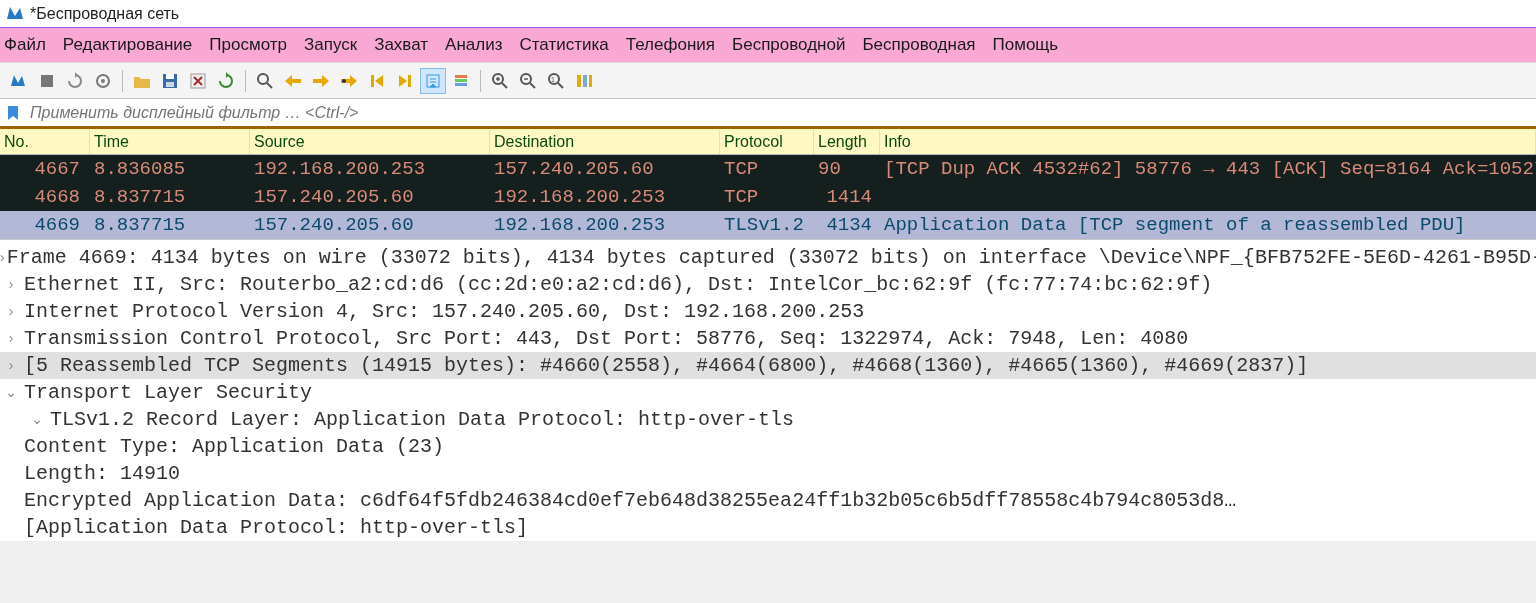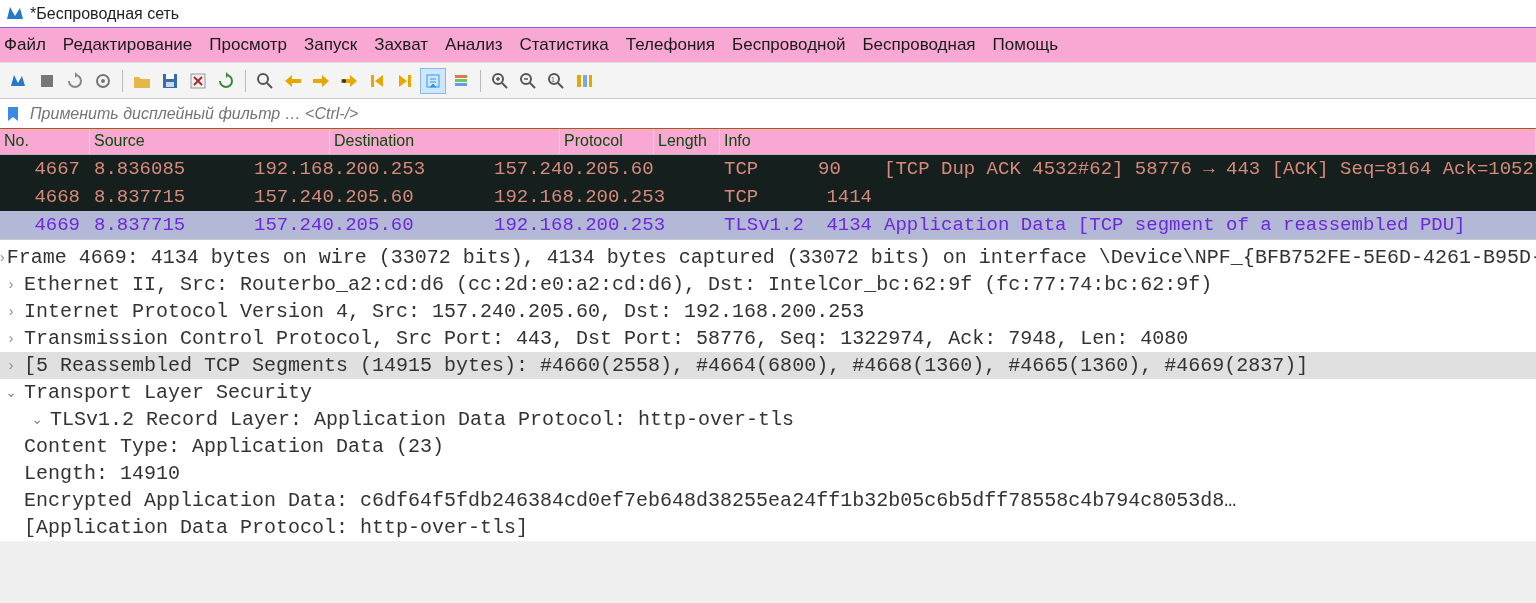--- a/index.html
+++ b/index.html
@@ -5,37 +5,37 @@
 * { margin:0; padding:0; box-sizing:border-box; }
 body { font-family: Tahoma, Arial, sans-serif; font-size:15px; background:#f0f0f0; color:#222; width:1536px; overflow:hidden; }
 .titlebar { height:28px; display:flex; align-items:center; padding:0 6px; background:#fff; border-bottom:1px solid #8b5cf6; font-size:16px; }
 .titlebar svg { margin-right:6px; }
 .menubar { display:flex; gap:3px; padding:4px 2px; background:#f9a8d4; border-bottom:1px solid #ddd; font-size:17px; }
 .menubar .menu-item { padding:3px 12px 3px 2px; color:#1a1a1a; cursor:default; }
 .toolbar { display:flex; align-items:center; gap:2px; padding:4px 6px; background:#f4f4f4; border-bottom:1px solid #c8c8c8; height:36px; }
 .tb-btn { width:26px; height:26px; display:flex; align-items:center; justify-content:center; border:1px solid transparent; background:transparent; cursor:pointer; }
 .tb-sep { width:1px; height:22px; background:#bbb; margin:0 4px; }
 .tb-btn.active { background:#cfe6ff; border:1px solid #88b8e8; }
-.filterbar { display:flex; align-items:center; padding:2px 4px; background:#fff; border-bottom:1px solid #a16207; height:30px; }
+.filterbar { display:flex; align-items:center; padding:2px 4px; background:#fff; border-bottom:3px solid #a16207; height:30px; }
 .filterbar .bm { width:18px; height:18px; margin-right:4px; }
 .filterbar input { flex:1; border:none; font-size:16px; font-style:italic; color:#888; padding:3px 4px; outline:none; }
-.packet-header { display:flex; background:#f9a8d4; border-bottom:1px solid #b8b8b8; font-size:16px; color:#0a4a0a; height:26px; }
+.packet-header { display:flex; background:#fef9c3; border-bottom:1px solid #b8b8b8; font-size:16px; color:#0a4a0a; height:26px; align-items:center; }
 .col-no { width:90px; padding-left:2px; }
 .col-time { width:160px; }
 .col-src { width:240px; }
 .col-dst { width:230px; }
 .col-proto { width:94px; }
 .col-len { width:66px; }
 .col-info { flex:1; }
 .packet-header > div { border-right:1px solid #ddd; padding:3px 4px; white-space:nowrap; overflow:hidden; }
 .packet-list { font-family: "Consolas","Courier New",monospace; font-size:19px; }
 .prow { display:flex; height:28px; align-items:center; white-space:nowrap; }
 .prow > div { padding:0 4px; overflow:hidden; }
 .prow.dark { background:#15201e; color:#d88a7a; }
-.prow.sel { background:#b3b8d6; color:#6d28d9; }
+.prow.sel { background:#b3b8d6; color:#0c4a6e; }
 .col-no-r { width:90px; text-align:right; padding-right:10px !important; }
 .details { background:#fff; font-family: "Consolas","Courier New",monospace; font-size:20px; border-top:1px solid #c8c8c8; padding:4px 0 0 0; color:#333; line-height:27px; }
 .drow { display:flex; align-items:center; white-space:nowrap; overflow:hidden; }
 .drow .exp { width:22px; text-align:center; color:#888; font-family:Arial,sans-serif; font-size:14px; user-select:none; }
 .drow .txt { flex:1; padding-left:2px; }
 .drow.highlight { background:#e0e0e0; }
 .ind1 { padding-left:28px; }
 .ind2 { padding-left:70px; }
 </style>
 </head>
@@ -192,20 +192,21 @@
 
 <div class="filterbar">
   <svg class="bm" viewBox="0 0 18 18">
       <path d="M4 2 L14 2 L14 16 L9 12 L4 16 Z" fill="#3a8ae0"></path>
     </svg>
   <input type="text" placeholder="Применить дисплейный фильтр … &lt;Ctrl-/&gt;" style="">
 </div>
 
 <div class="packet-header">
   <div class="col-no">No.</div>
+  <div class="col-time">Time</div>
   <div class="col-src">Source</div>
   <div class="col-dst">Destination</div>
   <div class="col-proto">Protocol</div>
   <div class="col-len">Length</div>
   <div class="col-info">Info</div>
 </div>
 
 <div class="packet-list" id="plist">
     <div class="prow dark">
       <div class="col-no-r">4667</div>

